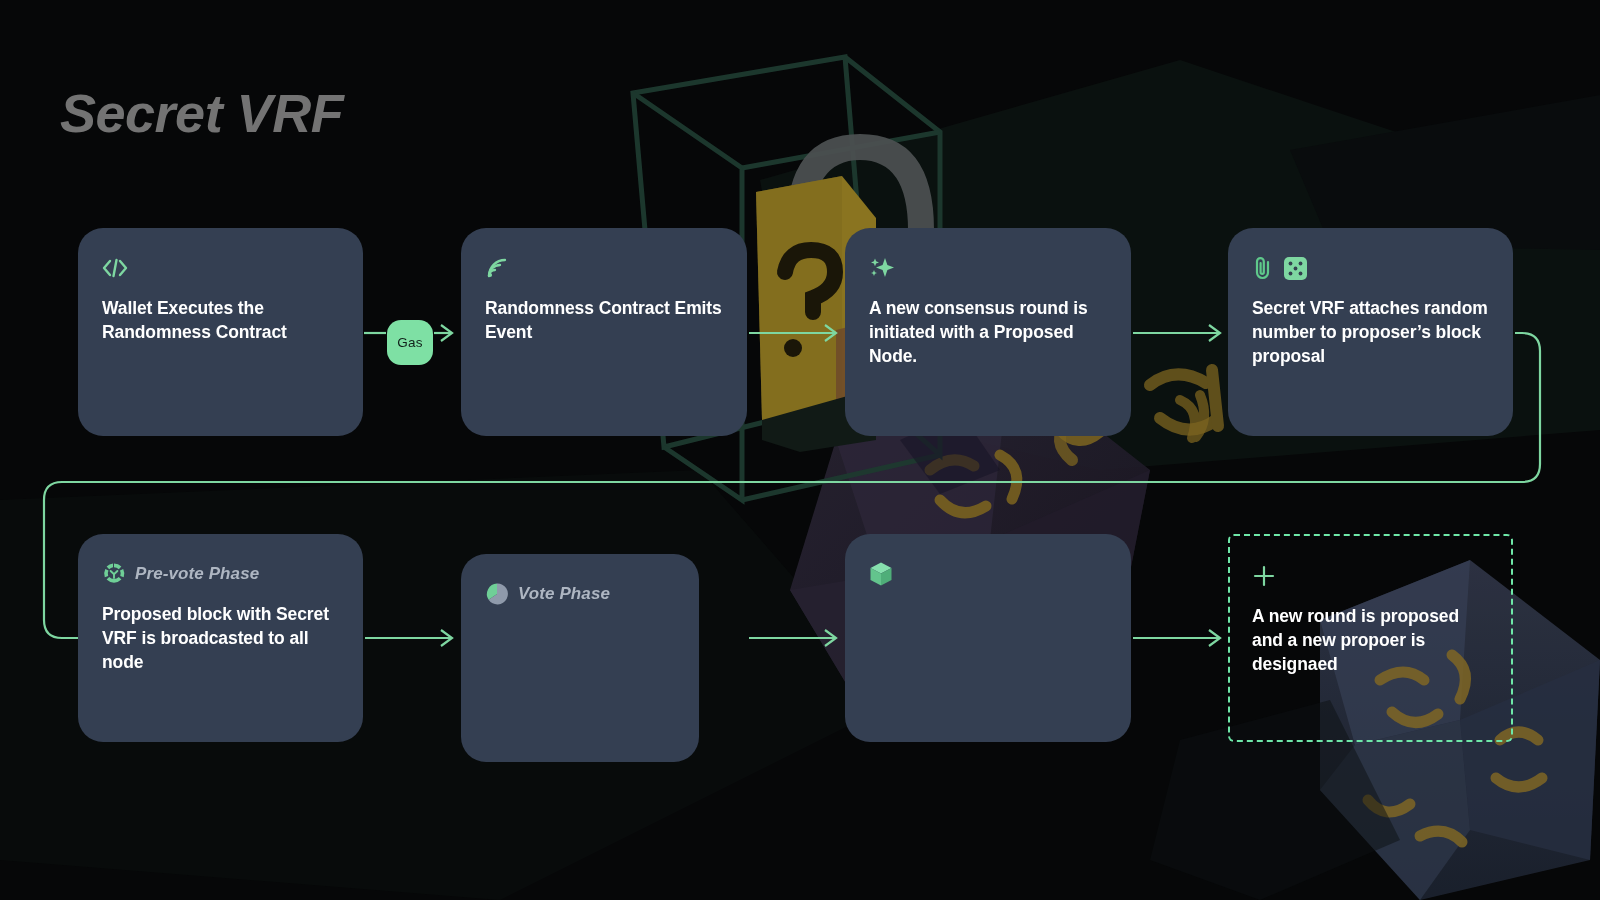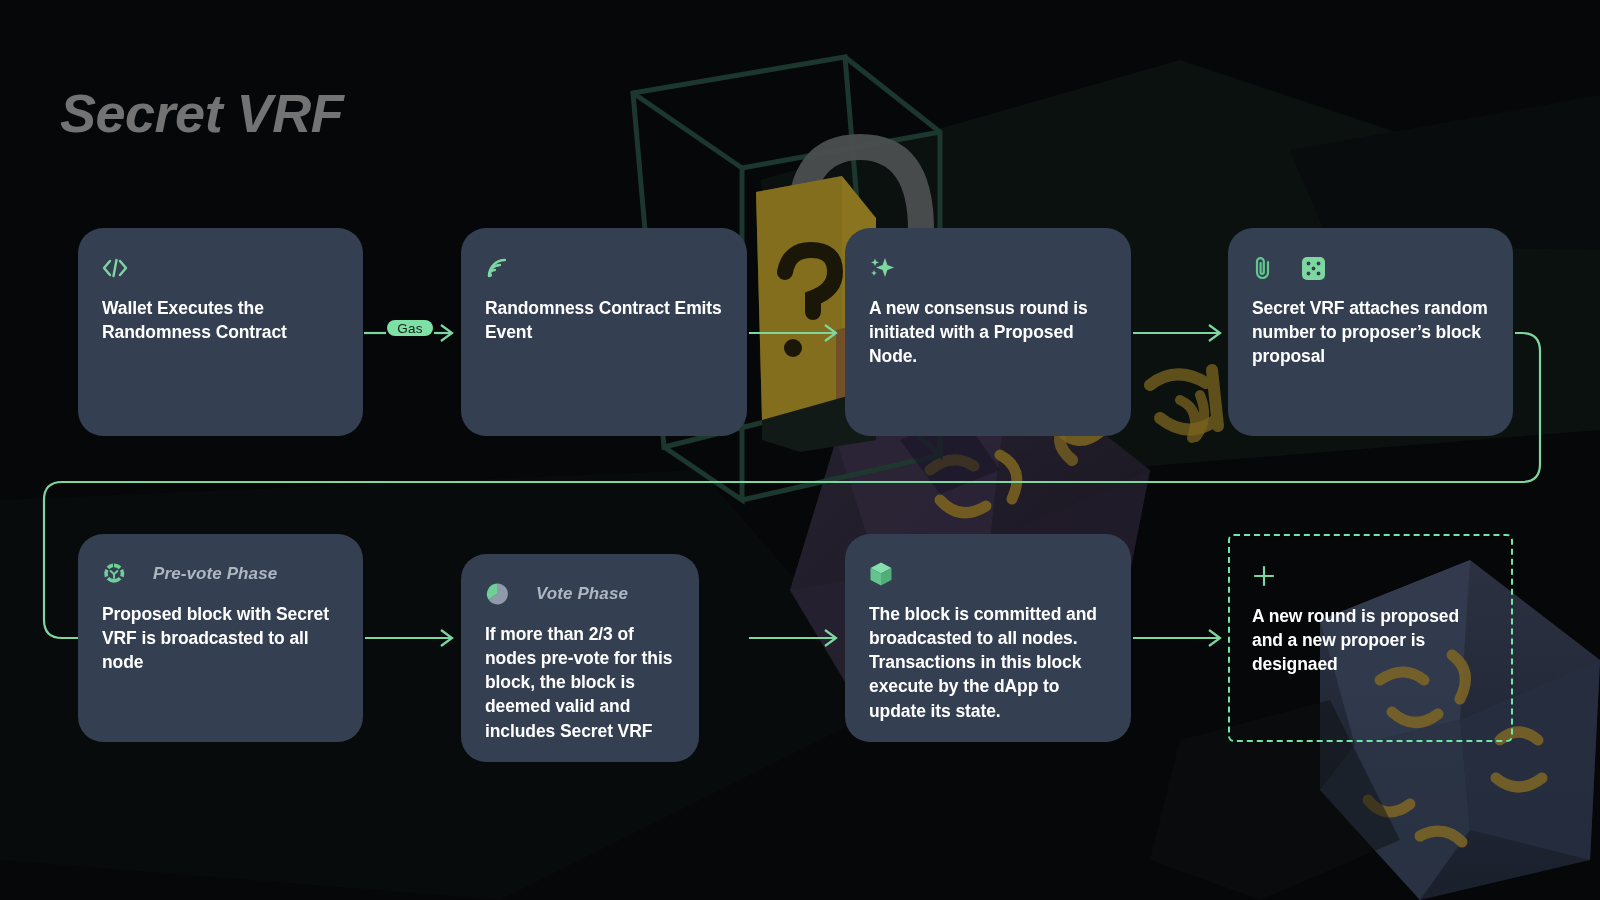--- a/index.html
+++ b/index.html
@@ -46,21 +46,21 @@
   .card.ghost {
     background: transparent;
     border: 2px dashed #6ee7a8;
     border-radius: 6px;
     padding: 26px 22px 20px 22px;
   }
   .card-icon {
     height: 28px;
     display: flex;
     align-items: center;
-    gap: 27px;
+    gap: 9px;
     margin-bottom: 14px;
   }
   .card-icon svg { display: block; }
   .phase-label {
     font-size: 17px;
     font-style: italic;
     font-weight: 600;
     color: #aeb6c2;
     letter-spacing: 0.1px;
     white-space: nowrap;
@@ -86,21 +86,21 @@
 
   
   #conn-layer {
     position: absolute; inset: 0;
     width: 1600px; height: 900px;
     pointer-events: none;
   }
   .gas-pill {
     position: absolute;
     left: 387px; top: 320px;
-    width: 46px; height: 16px;
+    width: 46px; height: 45px;
     border-radius: 14px;
     background: #7ee0a4;
     color: #11201a;
     font-size: 13.5px;
     font-weight: 400;
     display: flex;
     align-items: center;
     justify-content: center;
     letter-spacing: 0.2px;
   }
@@ -315,32 +315,30 @@
   </div>
 
   <div class="card" id="card-6">
     <div class="card-icon">
       <svg width="24" height="24" viewBox="0 0 24 24">
         <path d="M12,12 L12,1.5 A10.5,10.5 0 1,1 3.6,17.7 Z" fill="#8f9aab"></path>
         <path d="M12,12 L3.6,17.7 A10.5,10.5 0 0,1 12,1.5 Z" fill="#6fcf97"></path>
       </svg>
       <span class="phase-label">Vote Phase</span>
     </div>
-    <div class="card-text">If more than 2/3 of nodes pre-vote for this block, the block is deemed valid and includes Secret VRF</div>
   </div>
 
   <div class="card" id="card-7">
     <div class="card-icon">
       <svg width="24" height="26" viewBox="0 0 24 26">
         <polygon points="12,1.5 22.5,7 12,12.5 1.5,7" fill="#86e0ae"></polygon>
         <polygon points="1.5,7 12,12.5 12,24.5 1.5,19" fill="#63c48d"></polygon>
         <polygon points="22.5,7 22.5,19 12,24.5 12,12.5" fill="#4fae79"></polygon>
       </svg>
     </div>
-    <div class="card-text">The block is committed and broadcasted to all nodes. Transactions in this block execute by the dApp to update its state.</div>
   </div>
 
   <div class="card ghost" id="card-8">
     <div class="card-icon">
       <svg width="24" height="24" viewBox="0 0 24 24">
         <g stroke="#7ed7a1" stroke-width="2.2" stroke-linecap="round">
           <path d="M12,3 L12,21"></path>
           <path d="M3,12 L21,12"></path>
         </g>
       </svg>

